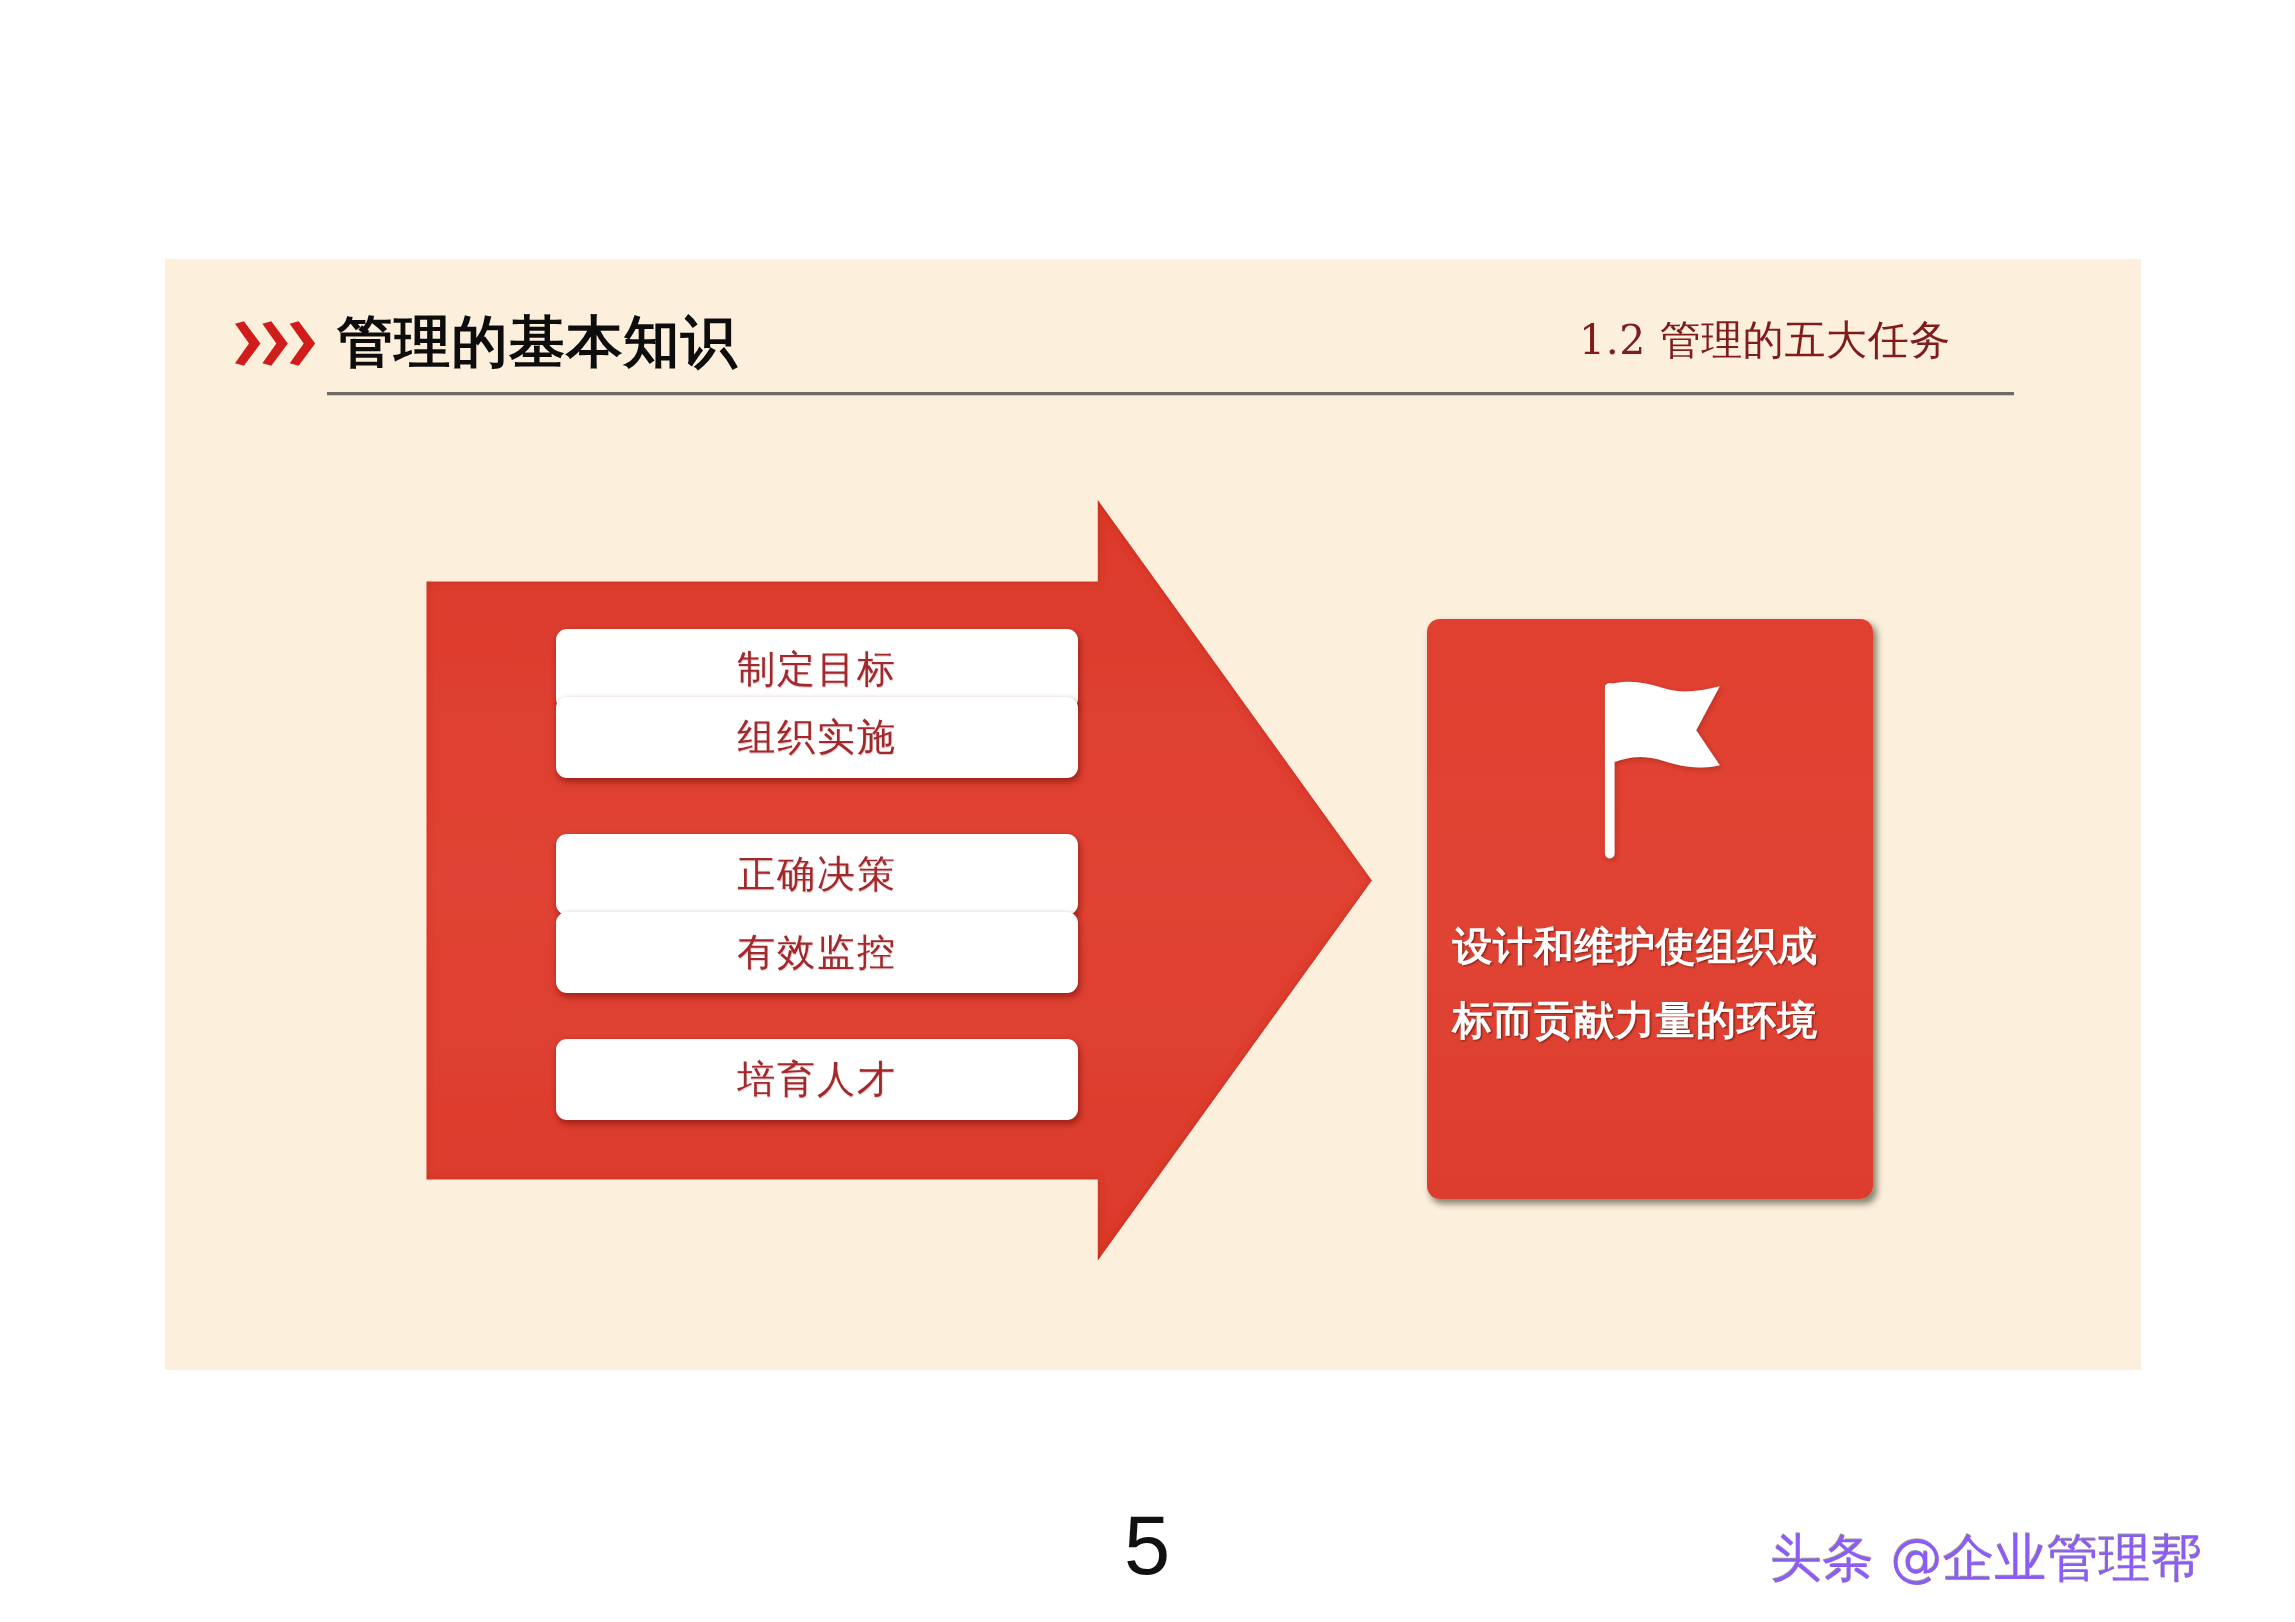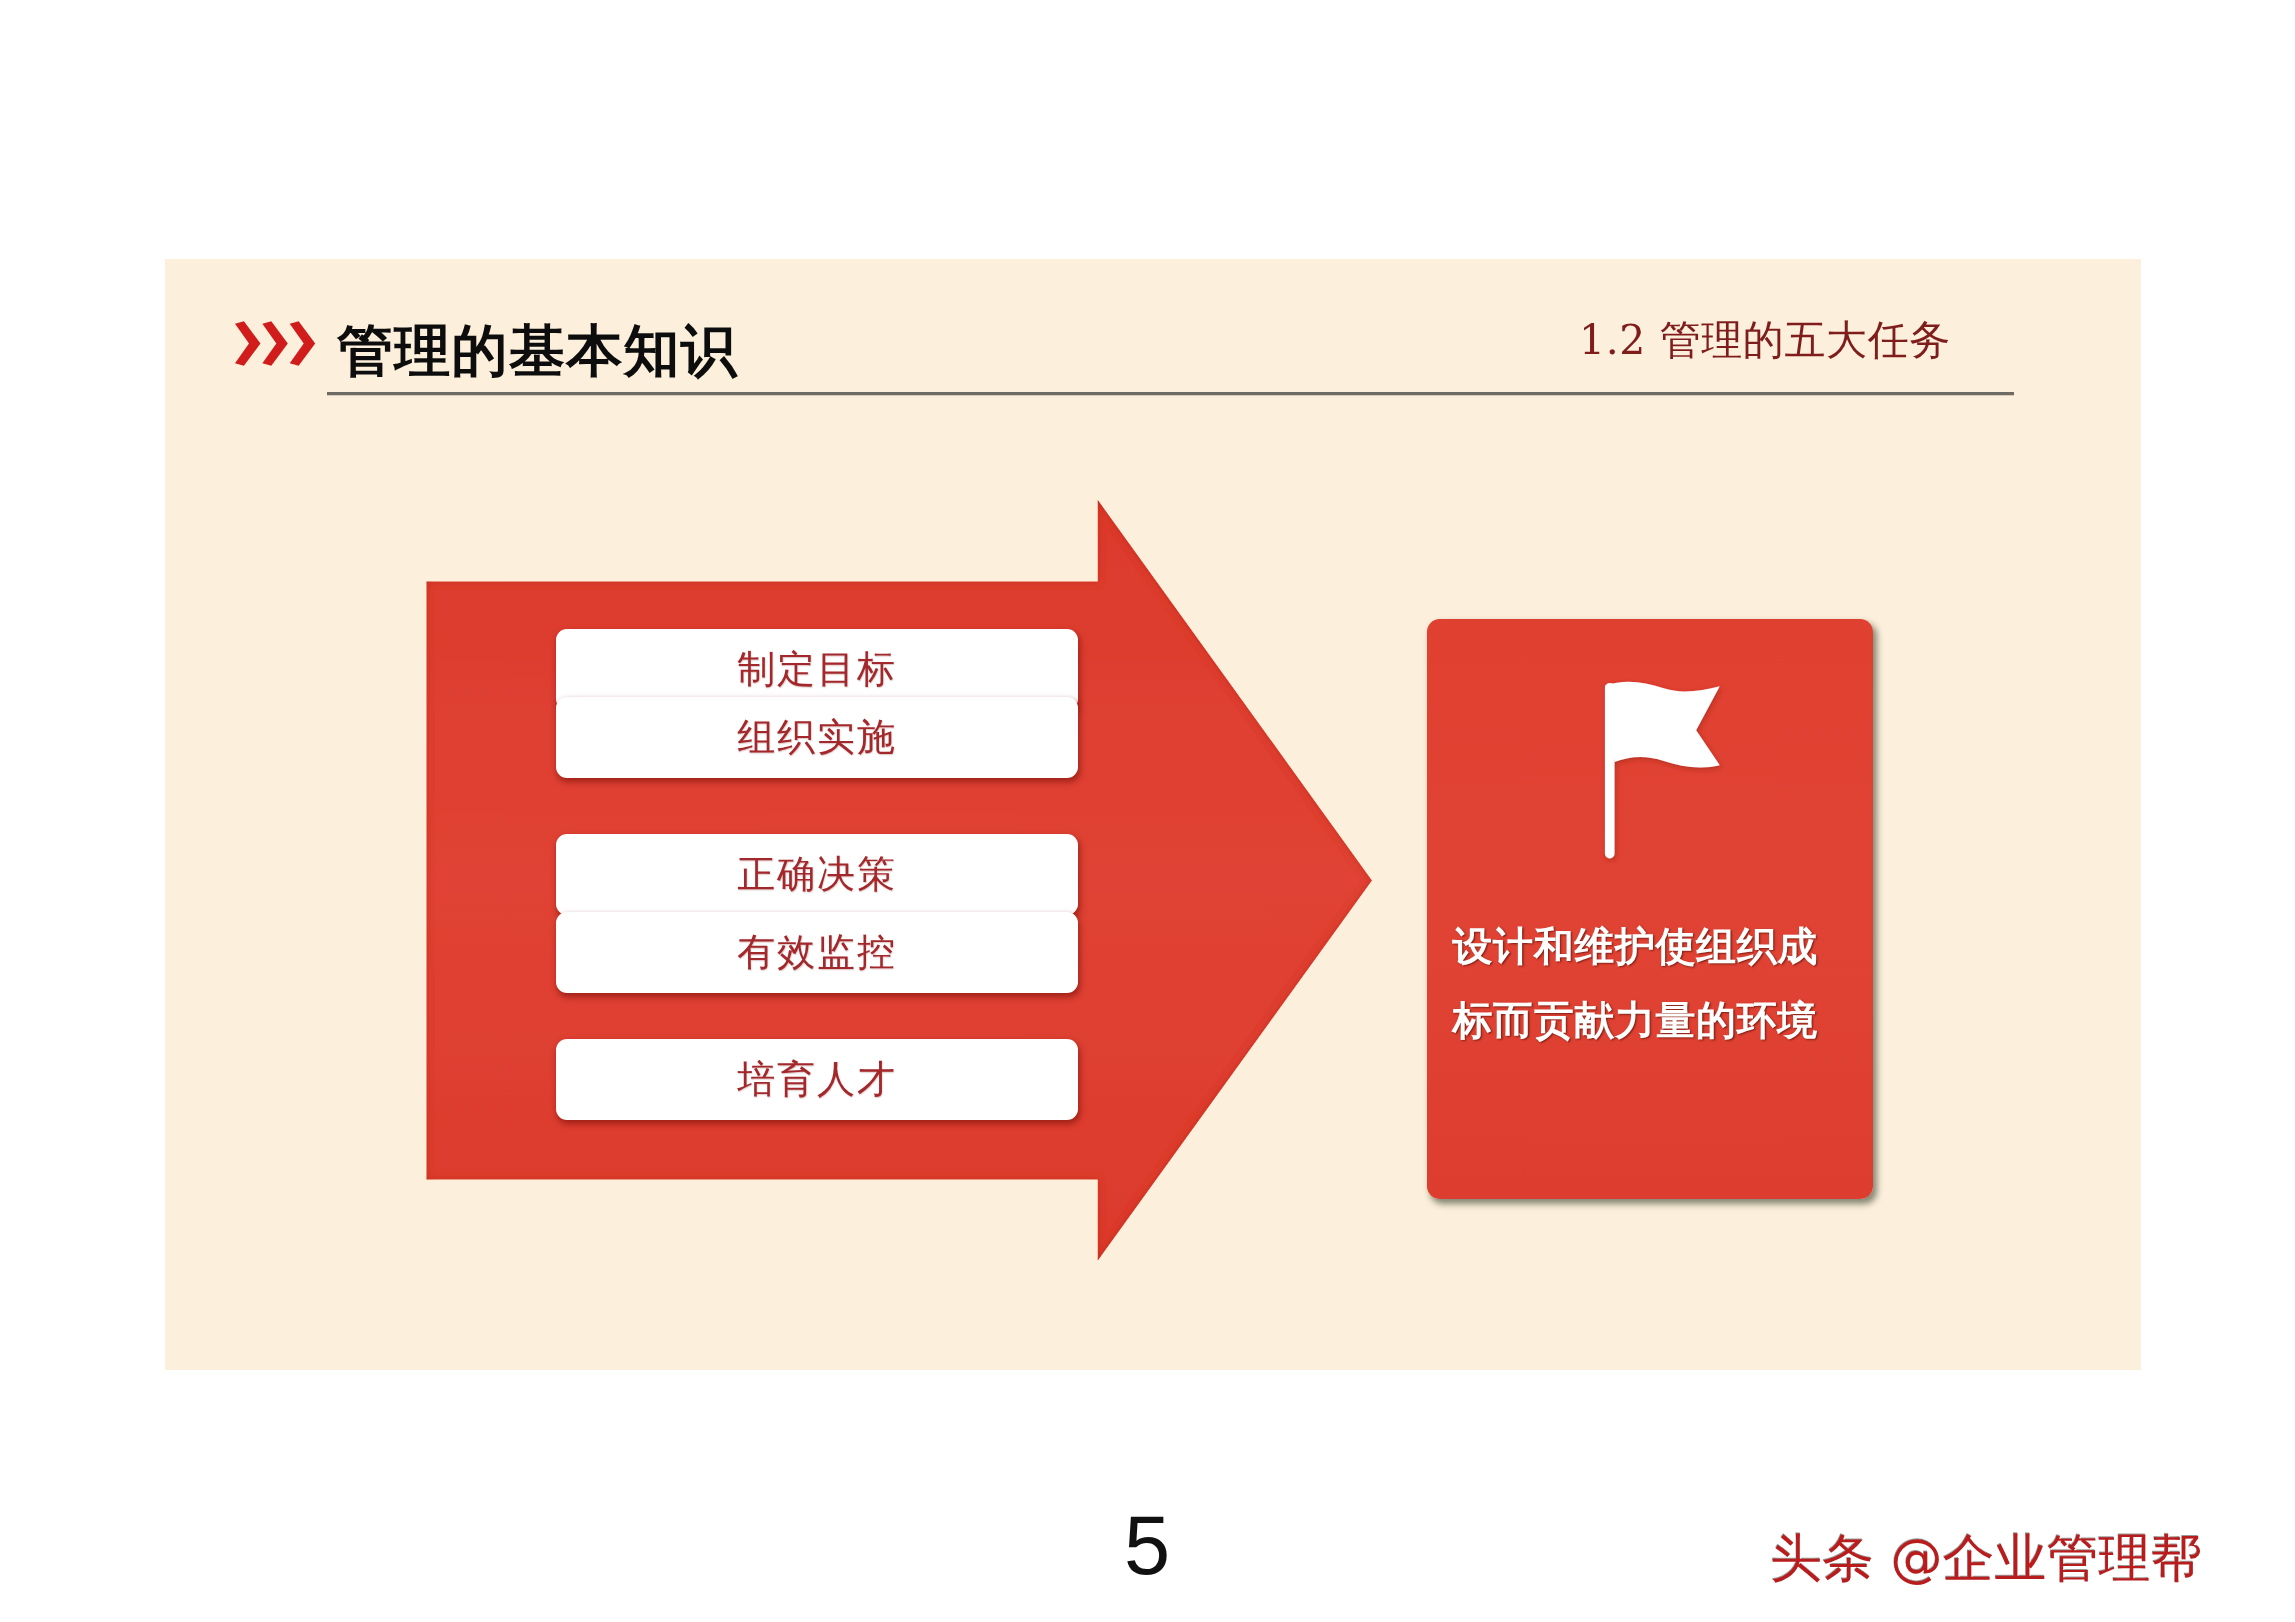--- a/index.html
+++ b/index.html
@@ -6,21 +6,21 @@
     body {
       width:2295px; height:1622px; background:#ffffff; position:relative; overflow:hidden;
       font-family:"DejaVu Sans","Liberation Sans",sans-serif;
     }
     .slide {
       position:absolute; left:165px; top:259px; width:1976px; height:1111px;
       background:#fcefdb;
     }
     .chevrons { position:absolute; left:235px; top:321px; width:84px; height:45px; }
     .title {
-      position:absolute; left:337px; top:312px; font-size:56px; font-weight:bold; color:#0d0d0d;
+      position:absolute; left:337px; top:303px; font-size:56px; font-weight:bold; color:#0d0d0d;
       font-family:"DejaVu Sans","Liberation Sans",sans-serif; letter-spacing:1.3px; white-space:nowrap; line-height:77px;
     }
     .section-title {
       position:absolute; left:1579px; top:312px; font-size:41px; color:#7f1d1d;
       font-family:"DejaVu Serif","Liberation Serif",serif; white-space:nowrap; line-height:57px; letter-spacing:0.6px;
     }
     .header-rule {
       position:absolute; left:327px; top:392px; width:1687px; height:2.6px; background:#6e6a64;
       box-shadow:0 0.6px 0.6px rgba(0,0,0,0.15);
     }
@@ -45,21 +45,21 @@
       line-height:74px; text-align:left; letter-spacing:0.6px;
       text-shadow:1.3px 1.3px 1.9px rgba(90,20,10,0.7);
       font-family:"DejaVu Sans","Liberation Sans",sans-serif;
     }
     .goal-text div { white-space:nowrap; }
     .page-number {
       position:absolute; left:1124px; top:1498px; font-size:83px; color:#111; line-height:96px;
       font-family:"Liberation Sans","DejaVu Sans",sans-serif;
     }
     .watermark {
-      position:absolute; left:1770px; top:1523px; font-size:52px; color:#b91c1c; line-height:96px; white-space:nowrap;
+      position:absolute; left:1770px; top:1523px; font-size:52px; color:#8b5cf6; line-height:96px; white-space:nowrap;
       font-family:"DejaVu Sans","Liberation Sans",sans-serif; text-shadow:1.3px 1.3px 0 rgba(255,255,255,0.9), -0.6px -0.6px 0 rgba(0,0,0,0.4);
       line-height:70px;
     }
   </style>
 </head>
 <body>
 
 <div class="slide"></div>
 
 <svg class="chevrons" viewBox="0 0 132 70">

